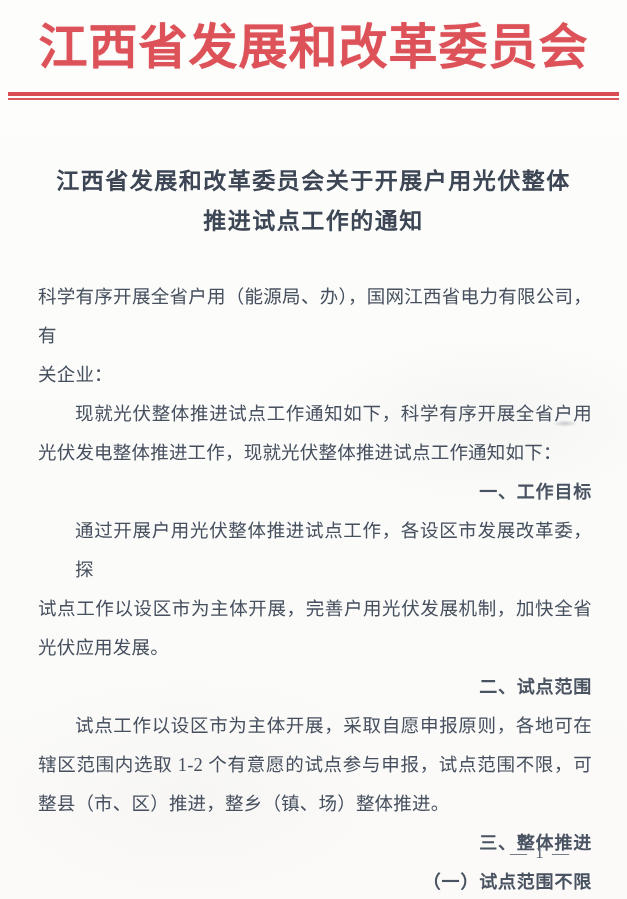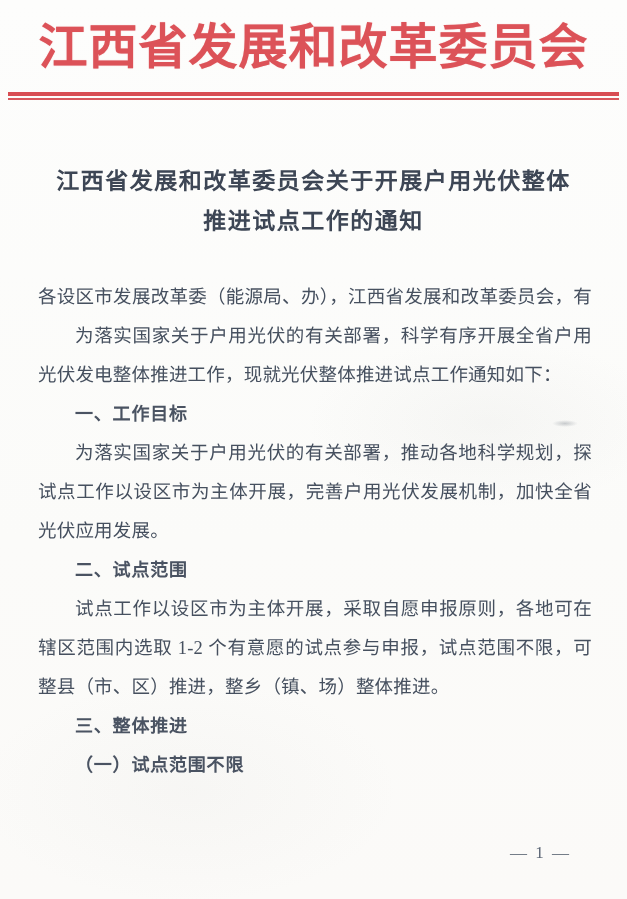--- a/index.html
+++ b/index.html
@@ -71,20 +71,21 @@
   }
   .line.indent {
     padding-left: 37px;
   }
   .line.heading {
     font-family: "Liberation Sans", "DejaVu Sans", sans-serif;
     font-weight: 700;
     font-size: 18px;
     color: #4a5362;
     letter-spacing: 0.8px;
+    text-align: right;
   }
 
   
   .page-number {
     position: absolute;
     top: 843px;
     right: 56px;
     font-size: 17px;
     letter-spacing: 2px;
     color: #5d6776;
@@ -111,32 +112,33 @@
   <div class="masthead-rule"></div>
 
   <div class="doc-title">
     <div class="title-line">江西省发展和改革委员会关于开展户用光伏整体</div>
     <div class="title-line">推进试点工作的通知</div>
   </div>
 
   <div class="doc-body">
 
     <div>
-      <div class="line full">各设区市发展改革委（能源局、办），江西省发展和改革委员会，有</div>
+      <div class="line full">科学有序开展全省户用（能源局、办），国网江西省电力有限公司，有</div>
+      <div class="line">关企业：</div>
     </div>
 
     <div>
-      <div class="line full indent">为落实国家关于户用光伏的有关部署，科学有序开展全省户用</div>
+      <div class="line full indent">现就光伏整体推进试点工作通知如下，科学有序开展全省户用</div>
       <div class="line">光伏发电整体推进工作，现就光伏整体推进试点工作通知如下：</div>
     </div>
 
     <div class="line heading indent">一、工作目标</div>
 
     <div>
-      <div class="line full indent">为落实国家关于户用光伏的有关部署，推动各地科学规划，探</div>
+      <div class="line full indent">通过开展户用光伏整体推进试点工作，各设区市发展改革委，探</div>
       <div class="line full">试点工作以设区市为主体开展，完善户用光伏发展机制，加快全省</div>
       <div class="line">光伏应用发展。</div>
     </div>
 
     <div class="line heading indent">二、试点范围</div>
 
     <div>
       <div class="line full indent">试点工作以设区市为主体开展，采取自愿申报原则，各地可在</div>
       <div class="line full">辖区范围内选取 1-2 个有意愿的试点参与申报，试点范围不限，可</div>
       <div class="line">整县（市、区）推进，整乡（镇、场）整体推进。</div>

